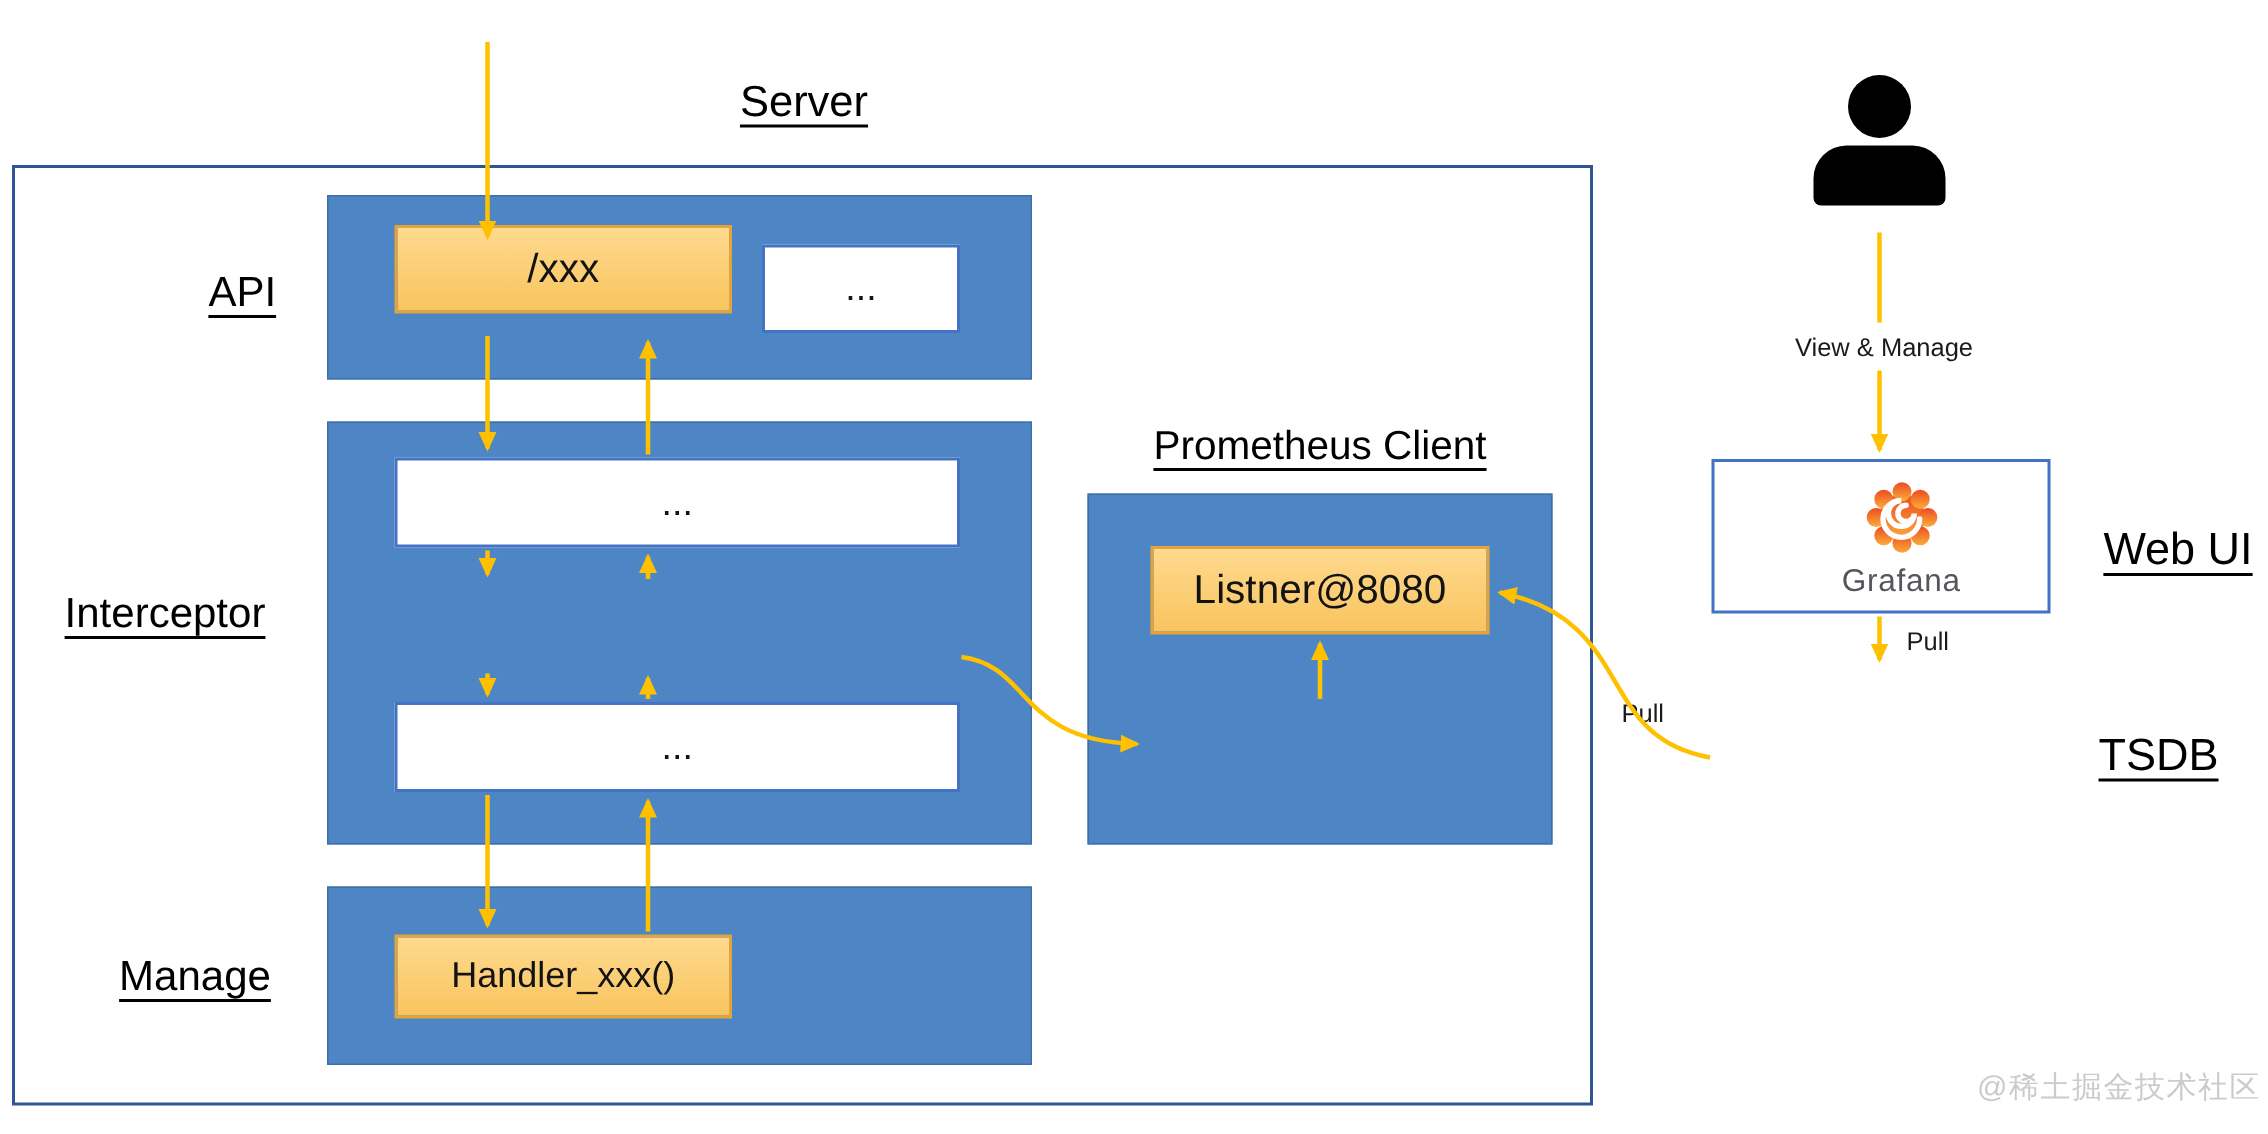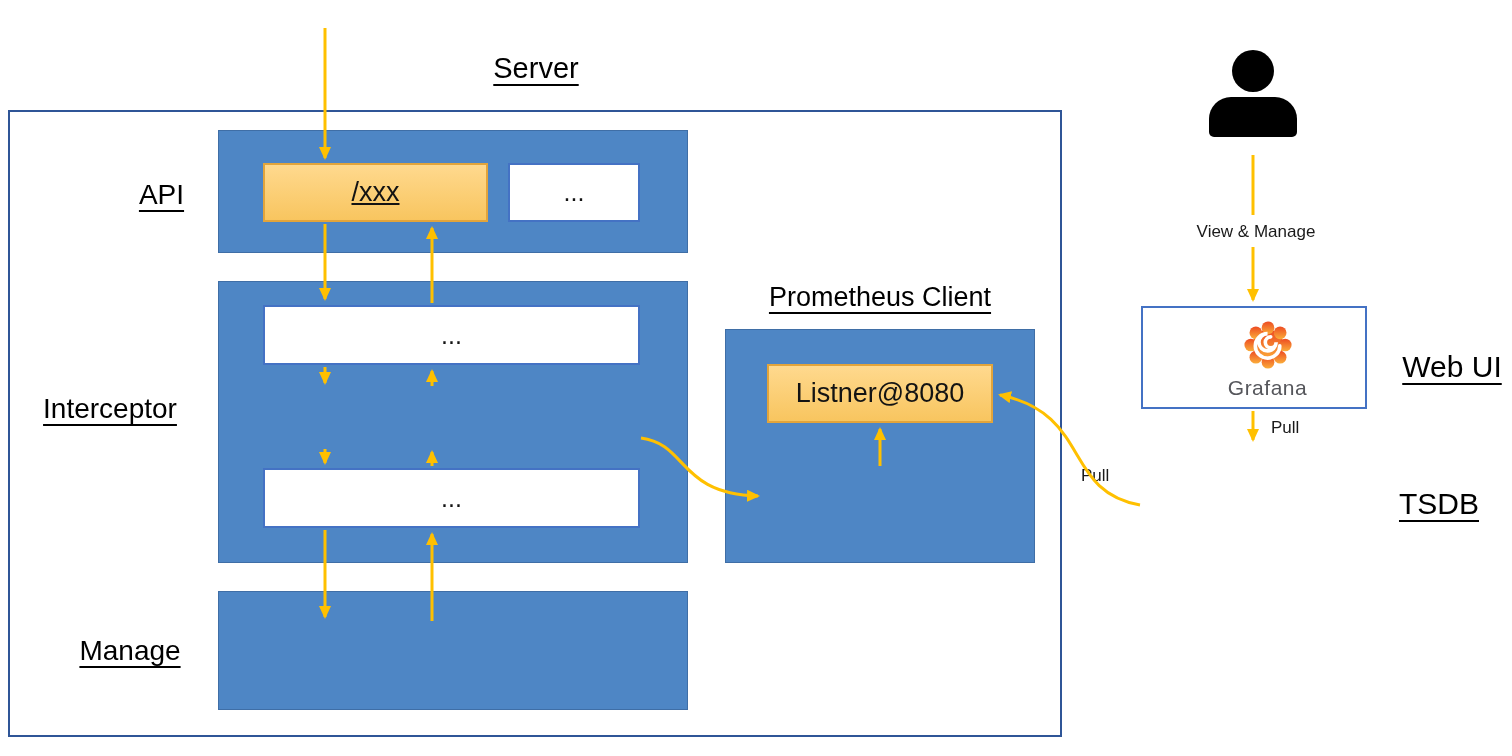--- a/index.html
+++ b/index.html
@@ -46,30 +46,31 @@
 <body>
 
 <div class="canvas">
 
   <div class="abs outer-box" style="left:8px;top:110px;width:1054px;height:627px;"></div>
 
   <div class="abs ulabel" style="left:456px;top:52px;width:160px;font-size:29px;">Server</div>
 
   <div class="abs ulabel" style="left:114px;top:179px;width:95px;">API</div>
   <div class="abs blue-container" style="left:218px;top:130px;width:470px;height:123px;"></div>
-  <div class="abs orange-node" style="left:263px;top:163px;width:225px;height:59px;font-size:27px;text-decoration:underline;">/xxx</div>
+  <div class="abs orange-node" style="left:263px;top:150px;width:225px;height:59px;font-size:27px;">/xxx</div>
   <div class="abs white-node" style="left:508px;top:163px;width:132px;height:59px;">...</div>
 
   <div class="abs ulabel" style="left:24px;top:393px;width:172px;">Interceptor</div>
   <div class="abs blue-container" style="left:218px;top:281px;width:470px;height:282px;"></div>
   <div class="abs white-node" style="left:263px;top:305px;width:377px;height:60px;">...</div>
   <div class="abs white-node" style="left:263px;top:468px;width:377px;height:60px;">...</div>
 
   <div class="abs ulabel" style="left:54px;top:635px;width:152px;">Manage</div>
   <div class="abs blue-container" style="left:218px;top:591px;width:470px;height:119px;"></div>
+  <div class="abs orange-node" style="left:263px;top:623px;width:225px;height:56px;font-size:24px;">Handler_xxx()</div>
 
   <div class="abs ulabel" style="left:748px;top:282px;width:264px;font-size:27px;">Prometheus Client</div>
   <div class="abs blue-container" style="left:725px;top:329px;width:310px;height:234px;"></div>
   <div class="abs orange-node" style="left:767px;top:364px;width:226px;height:59px;font-size:27px;">Listner@8080</div>
 
   <div class="abs person-head" style="left:1232px;top:50px;width:42px;height:42px;"></div>
   <div class="abs person-body" style="left:1209px;top:97px;width:88px;height:40px;"></div>
 
   <div class="abs small-label" style="left:1178px;top:222px;width:156px;text-align:center;">View &amp; Manage</div>
 
@@ -99,20 +100,21 @@
     <span class="grafana-text">Grafana</span>
   </div>
   <div class="abs ulabel bigger" style="left:1392px;top:350px;width:120px;">Web UI</div>
 
   <div class="abs small-label" style="left:1271px;top:418px;">Pull</div>
 
   <div class="abs ulabel bigger" style="left:1394px;top:487px;width:90px;">TSDB</div>
 
   <div class="abs small-label" style="left:1081px;top:466px;">Pull</div>
 
+  <div class="abs watermark" style="left:1318px;top:711px;">@稀土掘金技术社区</div>
 
   <svg class="abs flow" style="left:0;top:0;" width="1512" height="756" viewBox="0 0 1512 756">
     <defs>
       <marker id="ah" markerWidth="16" markerHeight="14" refX="11" refY="6" orient="auto" markerUnits="userSpaceOnUse">
         <path d="M0,0 L13,6 L0,12 Z" fill="#ffc000"></path>
       </marker>
     </defs>
     <g stroke="#ffc000" stroke-width="3" fill="none">
 
       <line x1="325" y1="28" x2="325" y2="158" marker-end="url(#ah)"></line>

